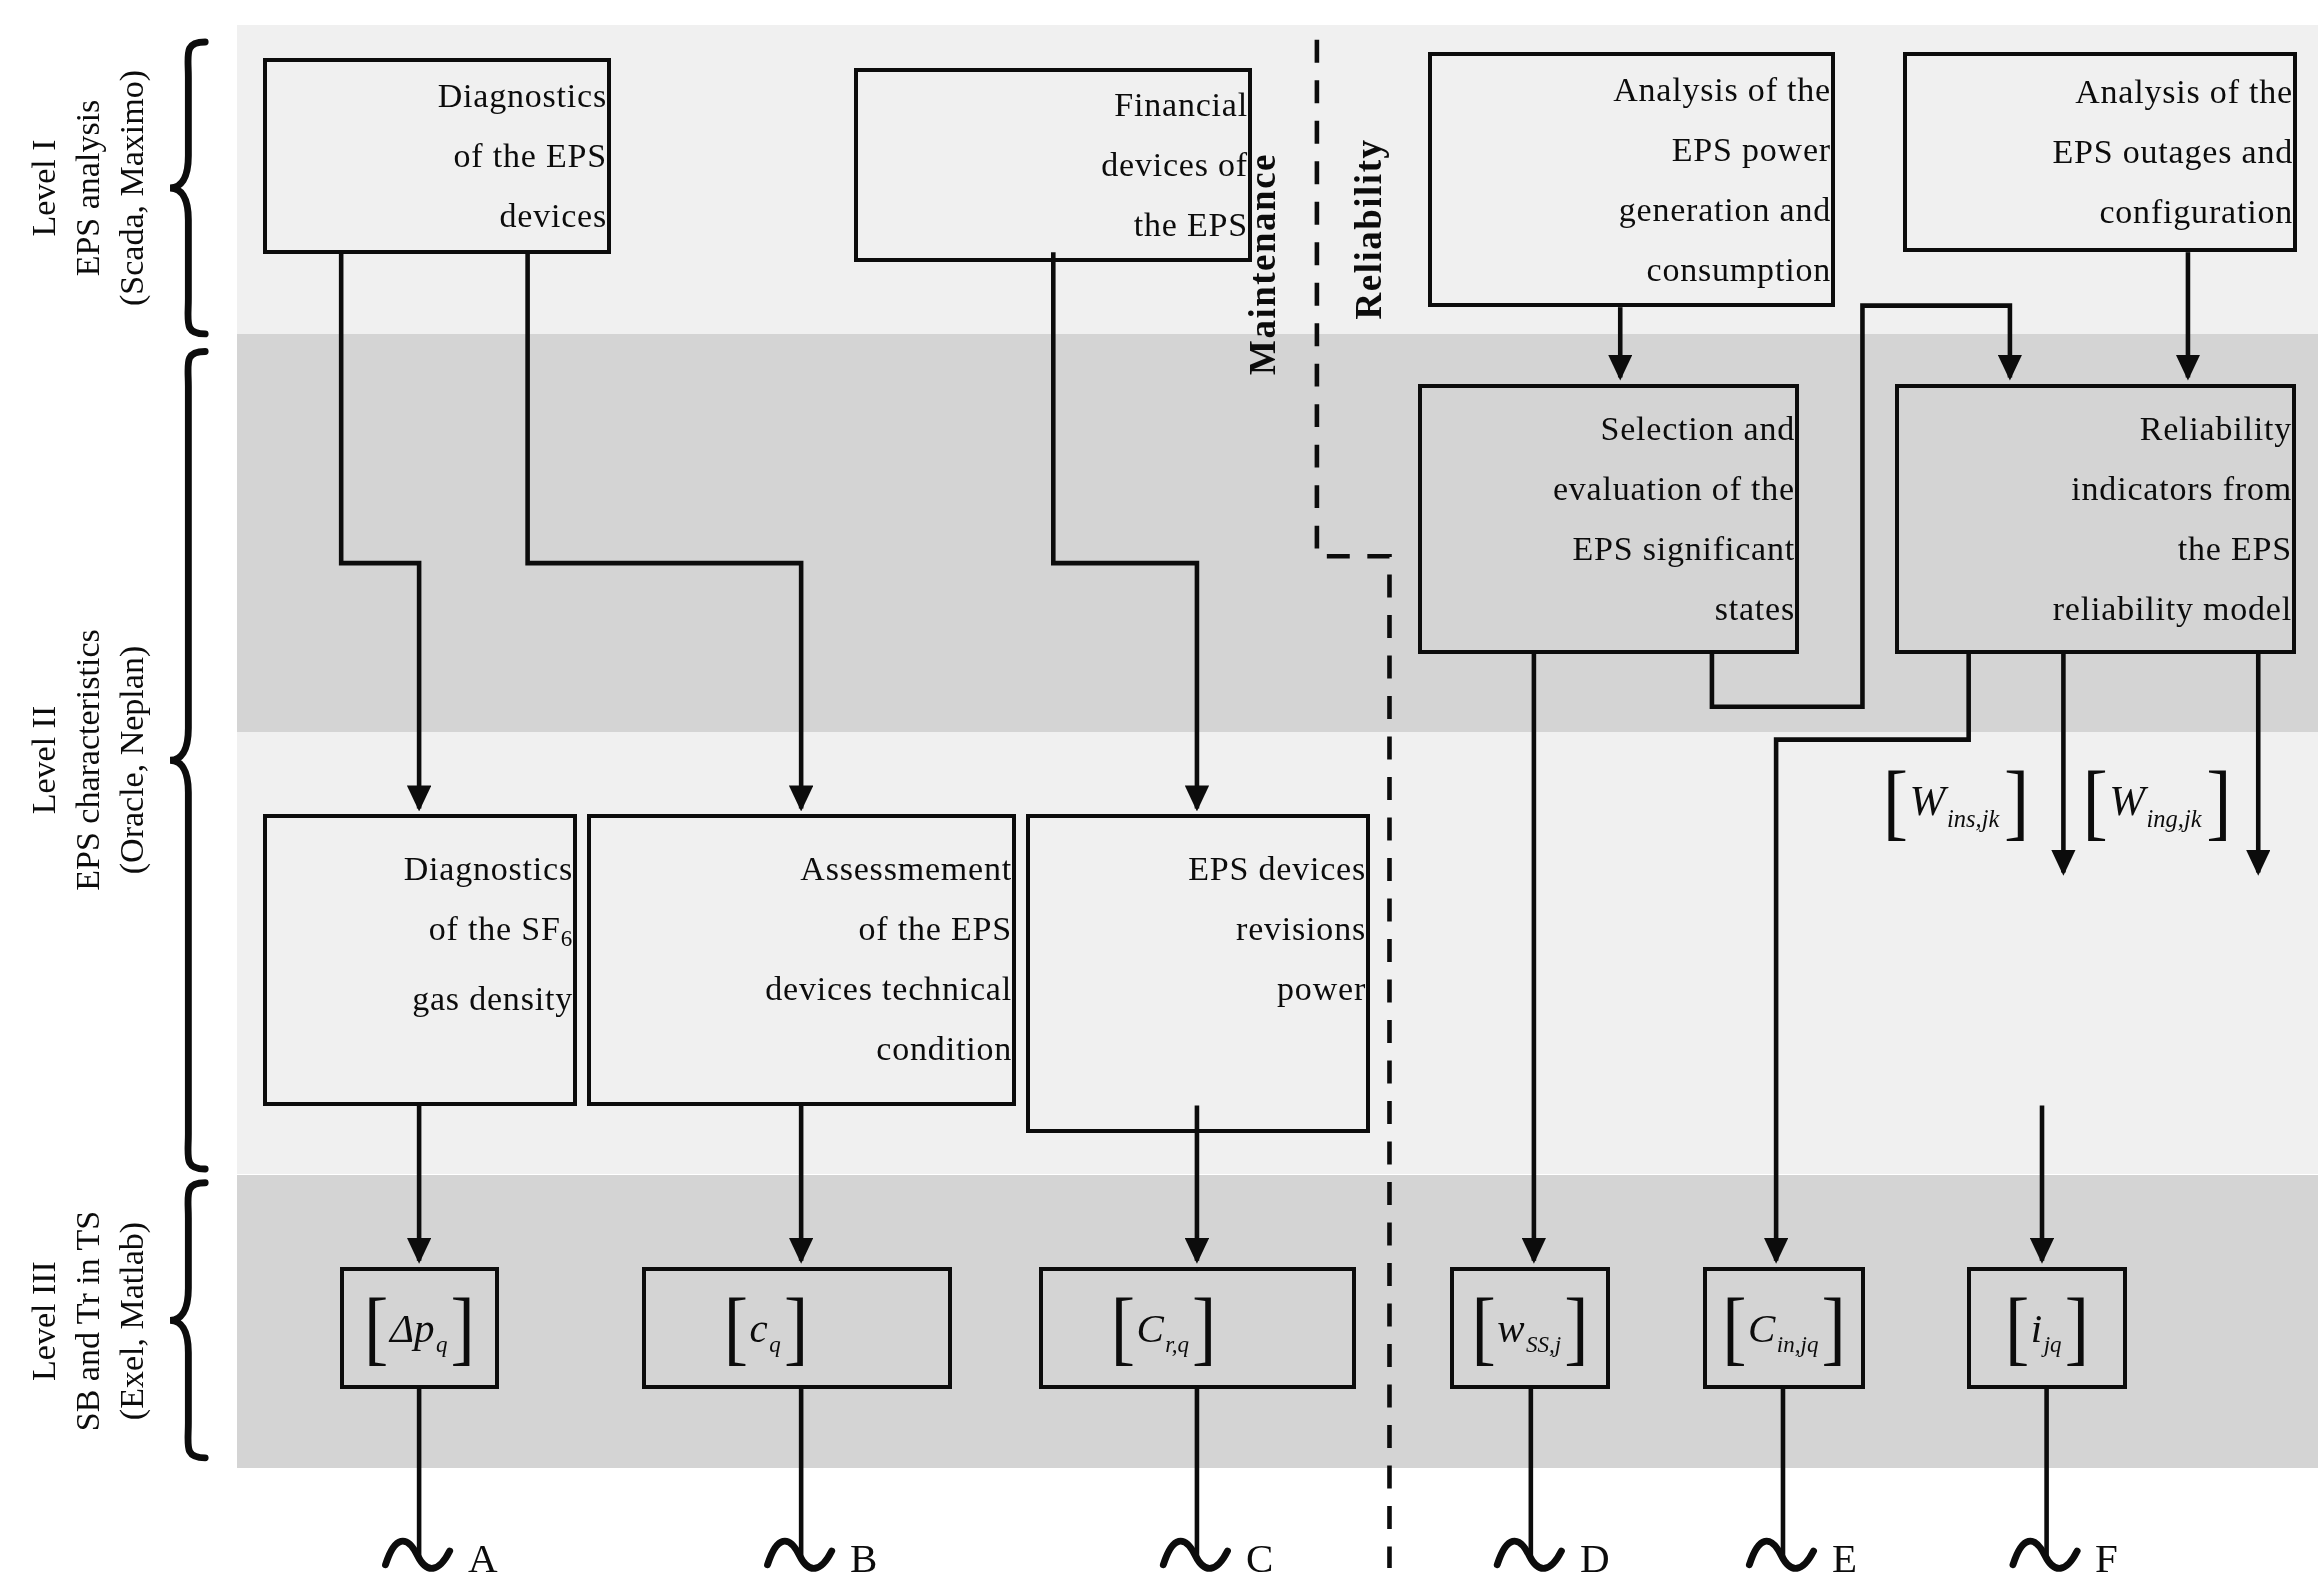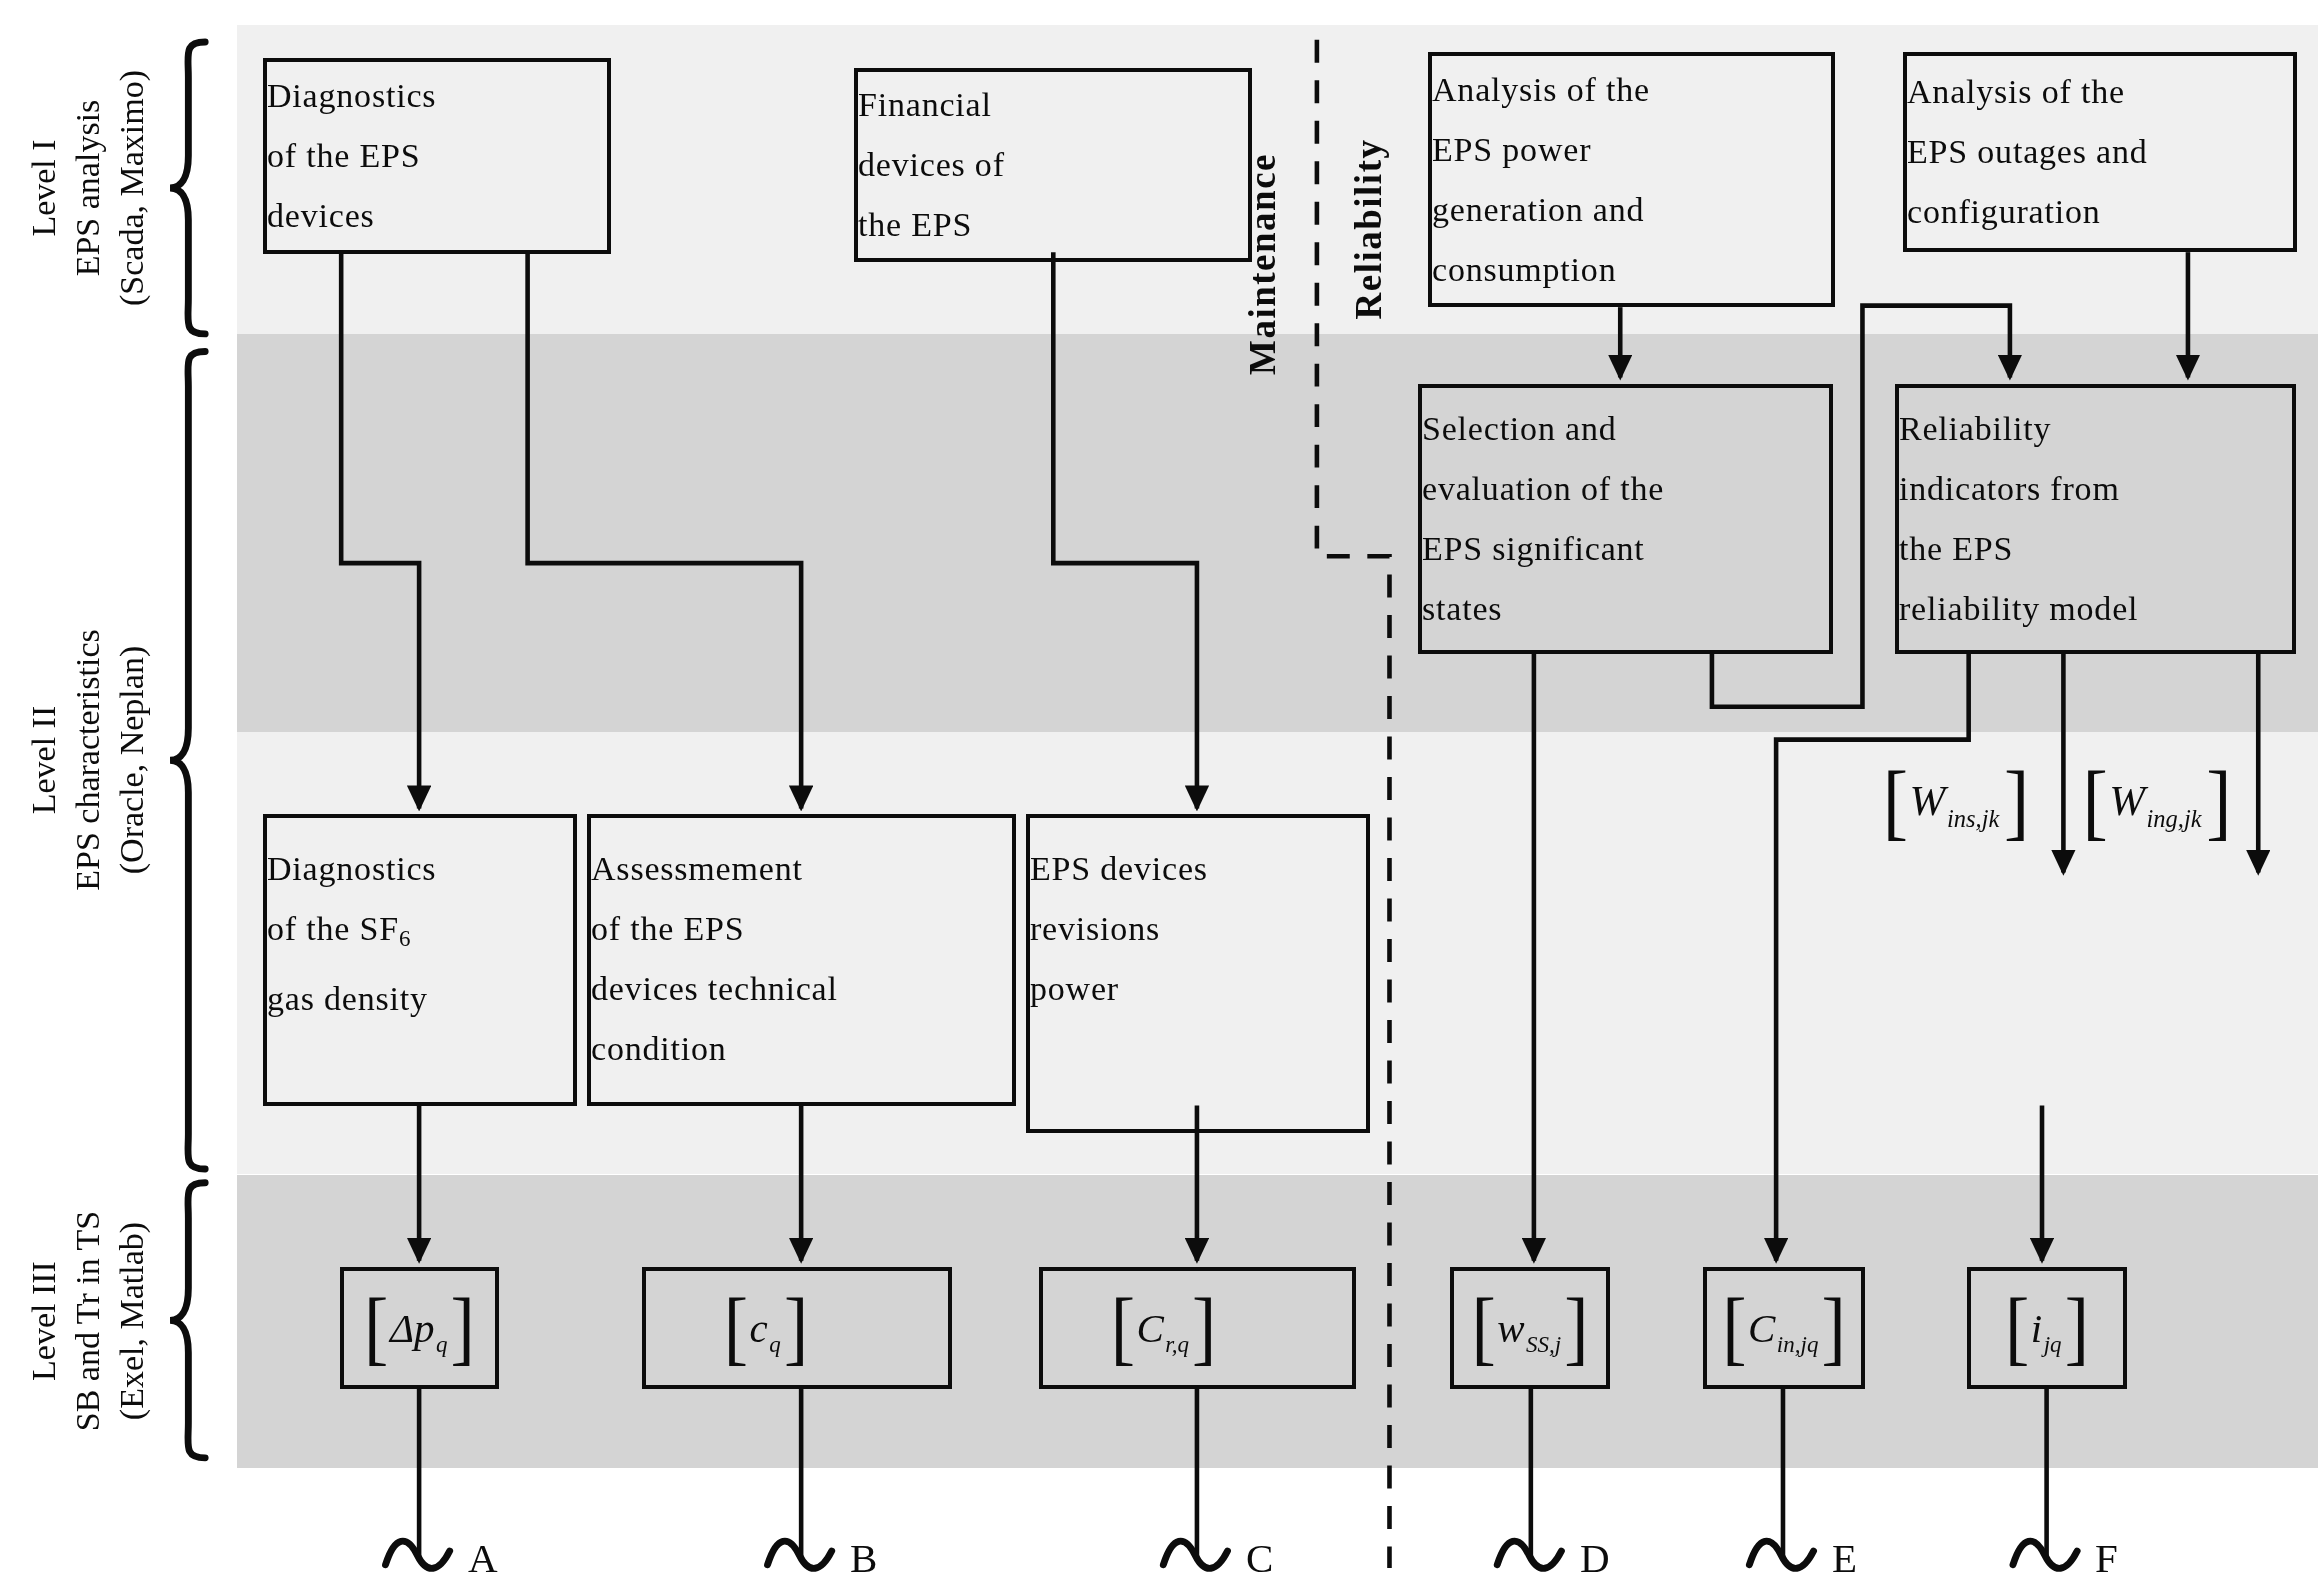--- a/index.html
+++ b/index.html
@@ -6,21 +6,21 @@
   #stage{
     position:relative;width:2319px;height:1574px;background:#ffffff;overflow:hidden;
     font-family:"Liberation Serif","DejaVu Serif",serif;color:#0c0c0c;
   }
   .band{position:absolute;left:237px;width:2082px;}
   .band.light{background:#f0f0f0;}
   .band.dark{background:#d4d4d4;}
   #svgLayer{position:absolute;left:0;top:0;width:2319px;height:1574px;z-index:3;pointer-events:none;}
   .node{
     position:absolute;box-sizing:border-box;border:4.6px solid #0c0c0c;z-index:2;
-    display:flex;flex-direction:column;align-items:flex-start;justify-content:center;
+    display:flex;flex-direction:column;align-items:flex-end;justify-content:center;
     font-size:34px;line-height:60px;text-align:center;letter-spacing:0.8px;
   }
   .node.light{background:#f0f0f0;}
   .node.dark{background:#d4d4d4;}
   .node.topalign{justify-content:flex-start;padding-top:21.4px;}
   .node .ln{white-space:nowrap;}
   .sub6{font-size:23px;vertical-align:-6.1px;}
   .sideLabel{
     position:absolute;z-index:2;text-align:center;font-size:34px;line-height:44px;
     white-space:nowrap;transform:translate(-50%,-50%) rotate(-90deg);
@@ -139,21 +139,21 @@
     <div class="ln">EPS power</div>
     <div class="ln">generation and</div>
     <div class="ln">consumption</div>
   </div>
   <div class="node light" style="left:1903px;top:52px;width:394px;height:200px;">
     <div class="ln">Analysis of the</div>
     <div class="ln">EPS outages and</div>
     <div class="ln">configuration</div>
   </div>
 
-  <div class="node dark" style="left:1418px;top:384px;width:415px;height:270px;">
+  <div class="node dark" style="left:1418px;top:384px;width:381px;height:270px;">
     <div class="ln">Selection and</div>
     <div class="ln">evaluation of the</div>
     <div class="ln">EPS significant</div>
     <div class="ln">states</div>
   </div>
   <div class="node dark" style="left:1895px;top:384px;width:401px;height:270px;">
     <div class="ln">Reliability</div>
     <div class="ln">indicators from</div>
     <div class="ln">the EPS</div>
     <div class="ln">reliability model</div>

